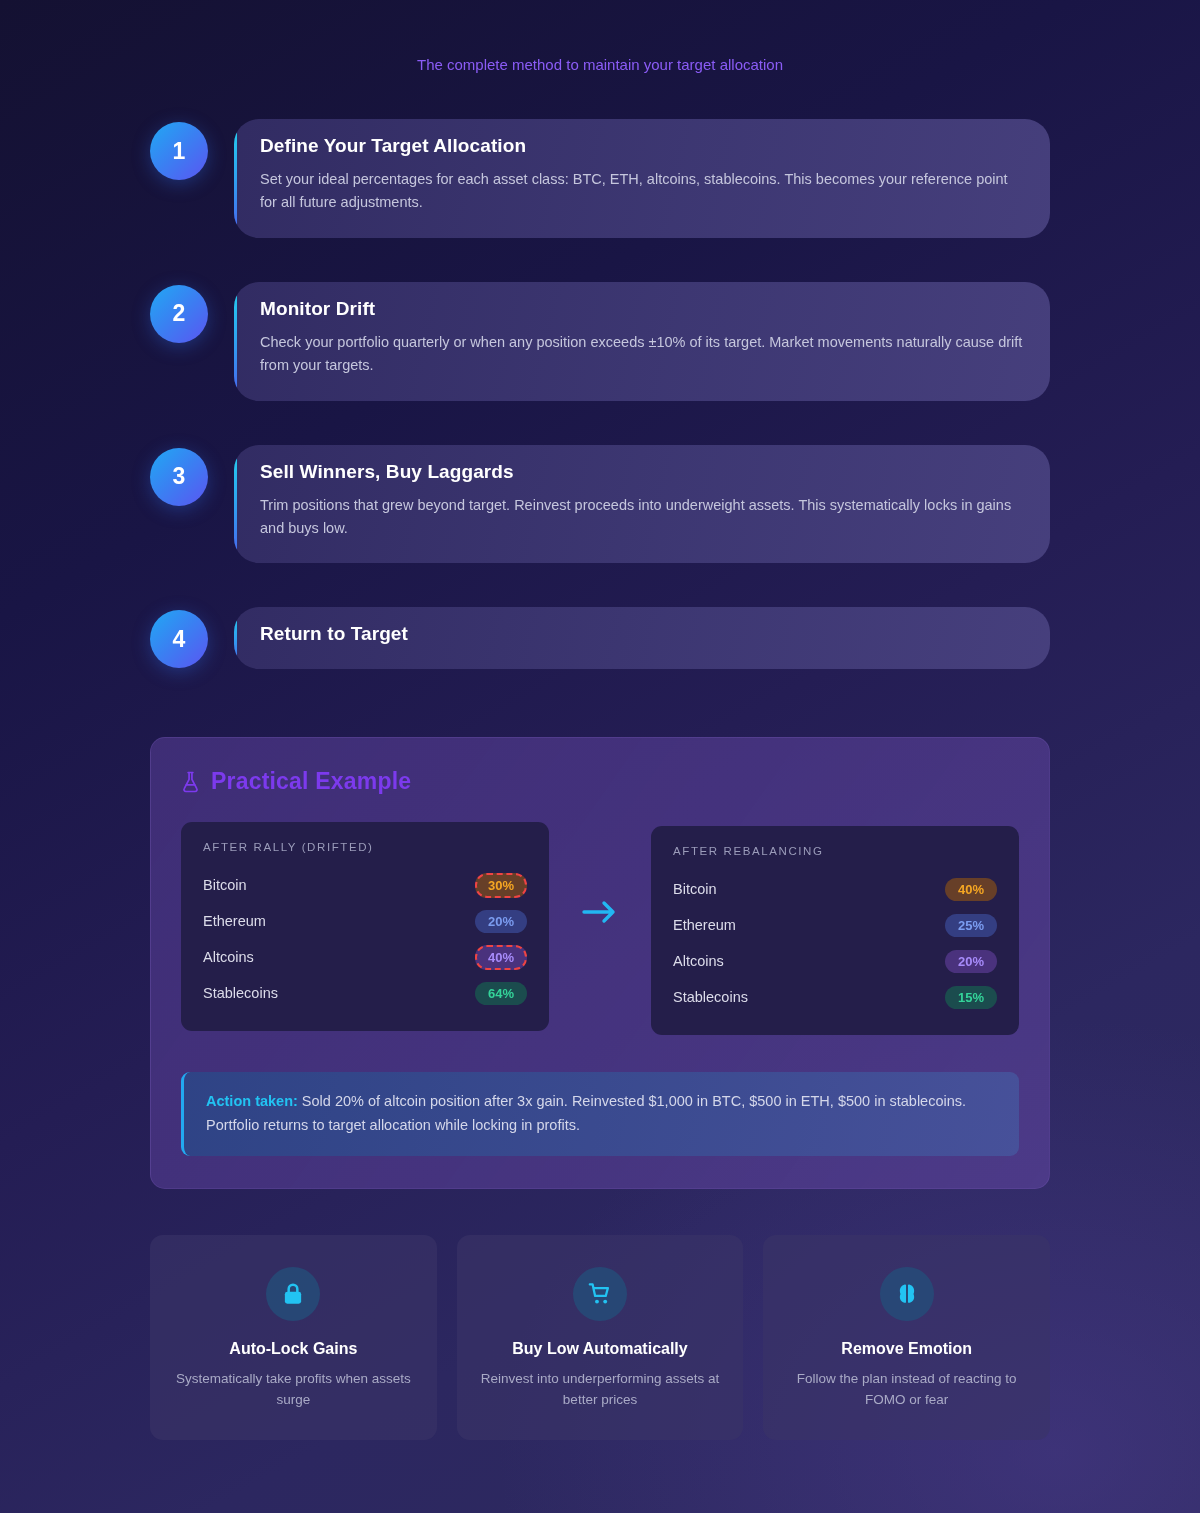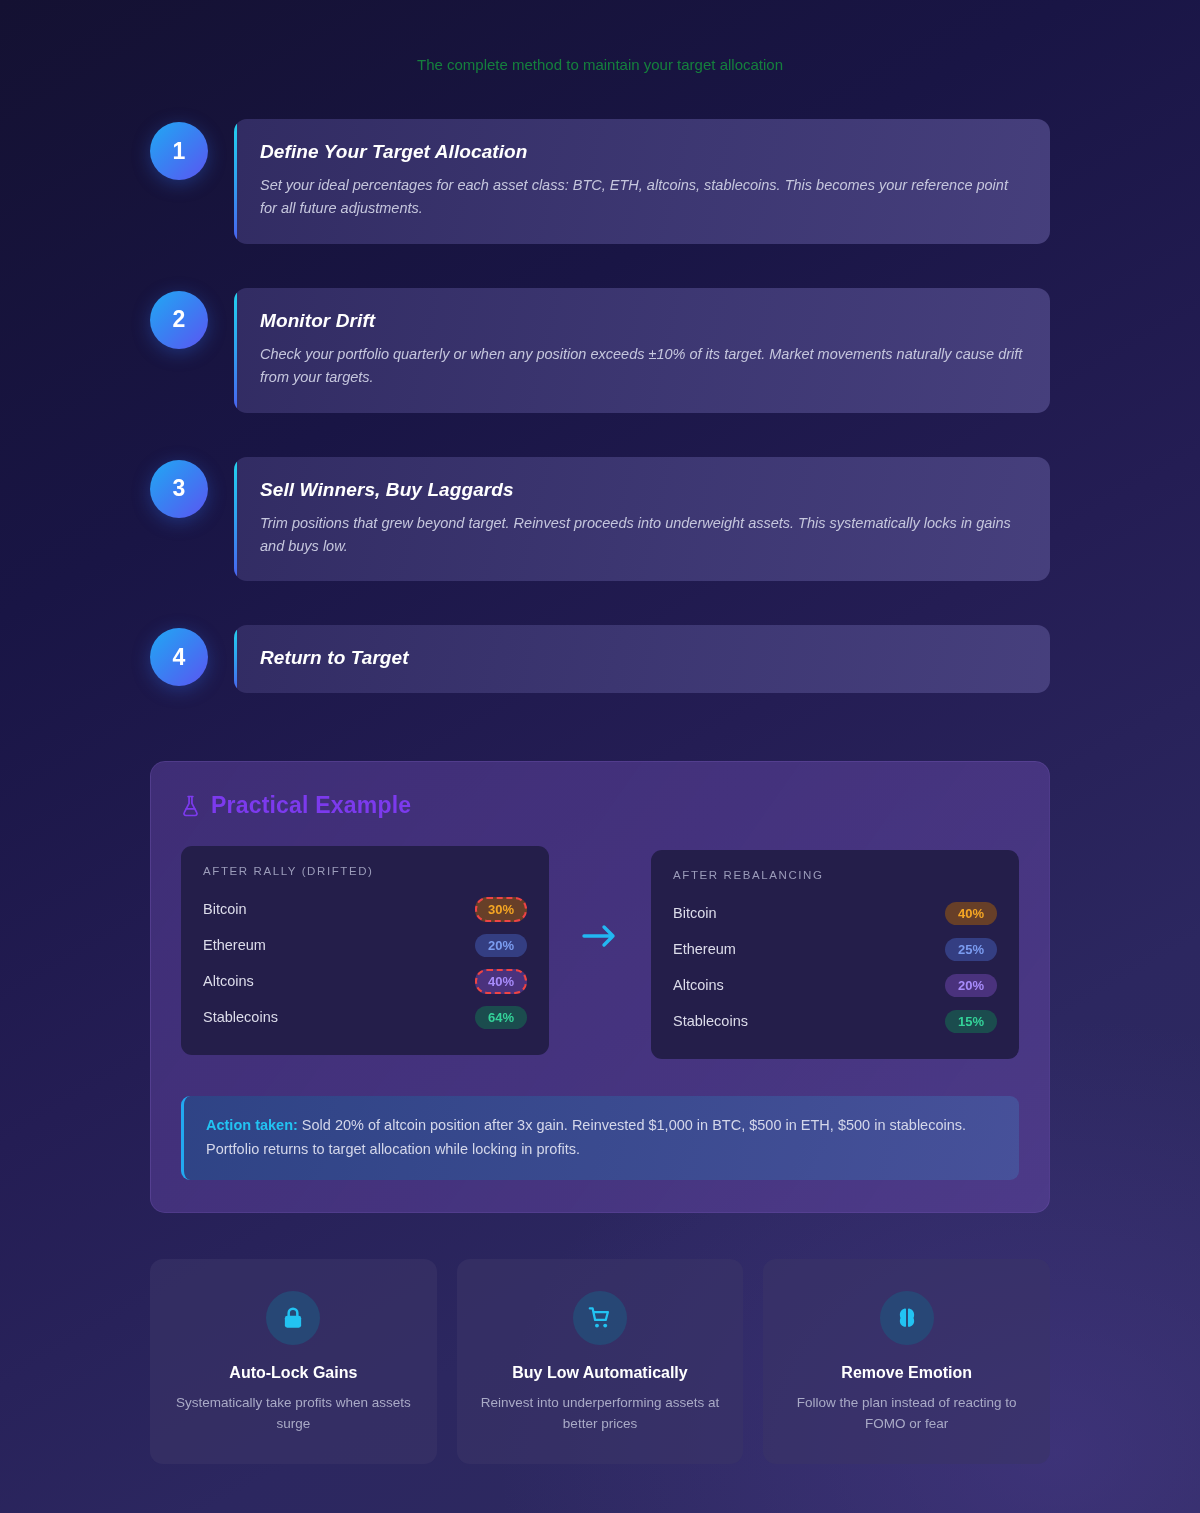--- a/index.html
+++ b/index.html
@@ -16,36 +16,36 @@
 
   
   .header{ padding-top:44px; text-align:center; }
   .title{
     font-size:38px; font-weight:700; letter-spacing:-.2px;
     background:linear-gradient(90deg,#29a8f5 0%,#3f8bf3 40%,#4f5cf0 78%,#5856ef 100%);
     -webkit-background-clip:text; background-clip:text;
     -webkit-text-fill-color:transparent; color:transparent;
     display:inline-block;
   }
-  .subtitle{ margin-top:12px; font-size:15px; color:#15803d; font-weight:400; }
+  .subtitle{ margin-top:12px; font-size:15px; color:#8b5cf6; font-weight:400; }
 
   
   .steps{ margin:46px auto 0; width:900px; display:flex; flex-direction:column; gap:44px; }
   .step{ display:flex; align-items:flex-start; gap:26px; position:relative; }
   .badge{
     flex:0 0 auto; width:58px; height:58px; border-radius:50%;
     background:linear-gradient(135deg,#20a9f4 0%,#3a80f2 48%,#5b55f2 100%);
     display:flex; align-items:center; justify-content:center;
     font-size:23px; font-weight:700; color:#fff; margin-top:3px;
     box-shadow:0 4px 18px rgba(45,110,230,.35);
   }
   .card{
     flex:1 1 auto; position:relative;
     background:linear-gradient(100deg,rgba(52,46,102,.92) 0%,rgba(64,58,118,.92) 55%,rgba(73,66,128,.92) 100%);
-    border-radius:13px; padding:22px 26px 24px 26px; overflow:hidden;font-style:italic;
+    border-radius:25px; padding:16px 26px 24px 26px; overflow:hidden;
   }
   .card::before{
     content:""; position:absolute; left:0; top:0; bottom:0; width:3px;
     background:linear-gradient(180deg,#22d3ee 0%,#2fa4ef 48%,#4a5ff0 100%);
   }
   .card h3{ font-size:19px; font-weight:700; color:#ffffff; letter-spacing:.1px; }
   .card p{ margin-top:11px; font-size:14.5px; line-height:1.58; color:#c5c6dd; }
 
   
   .example{

